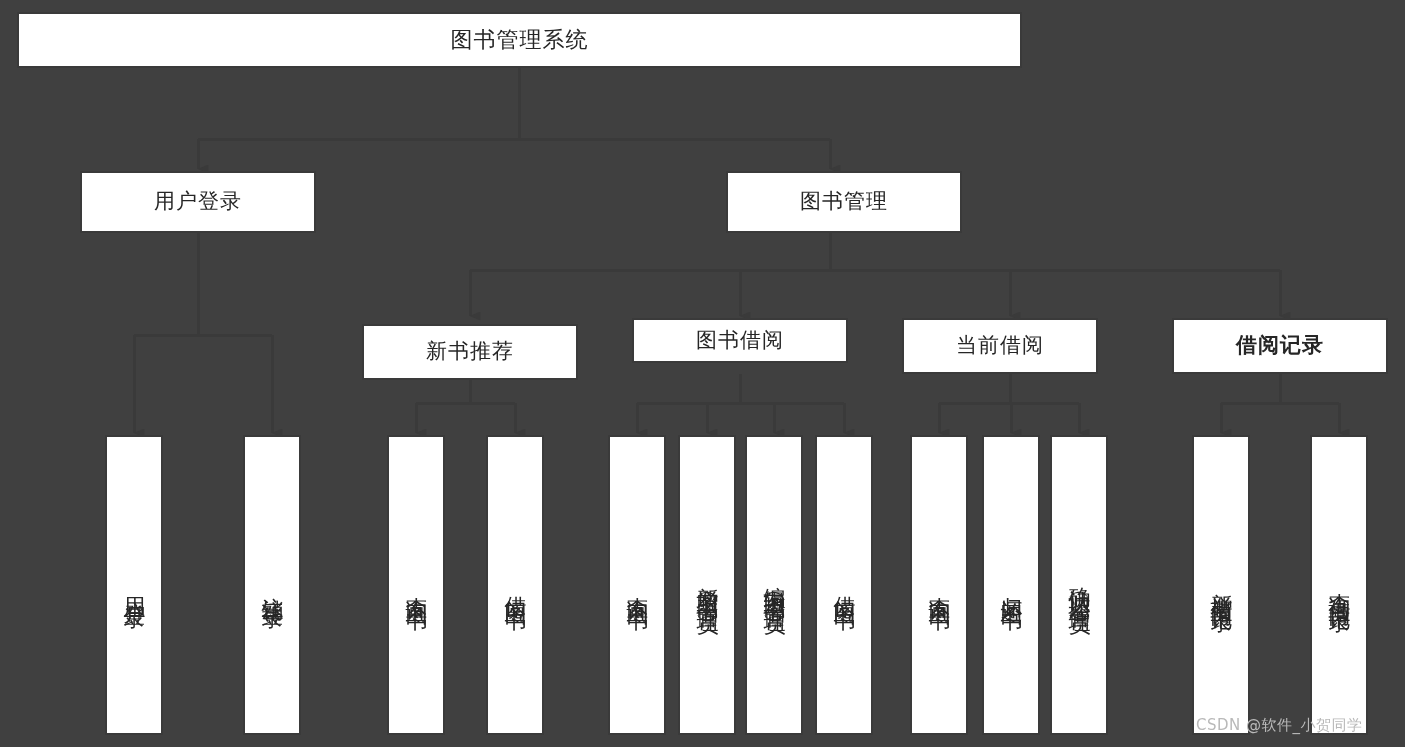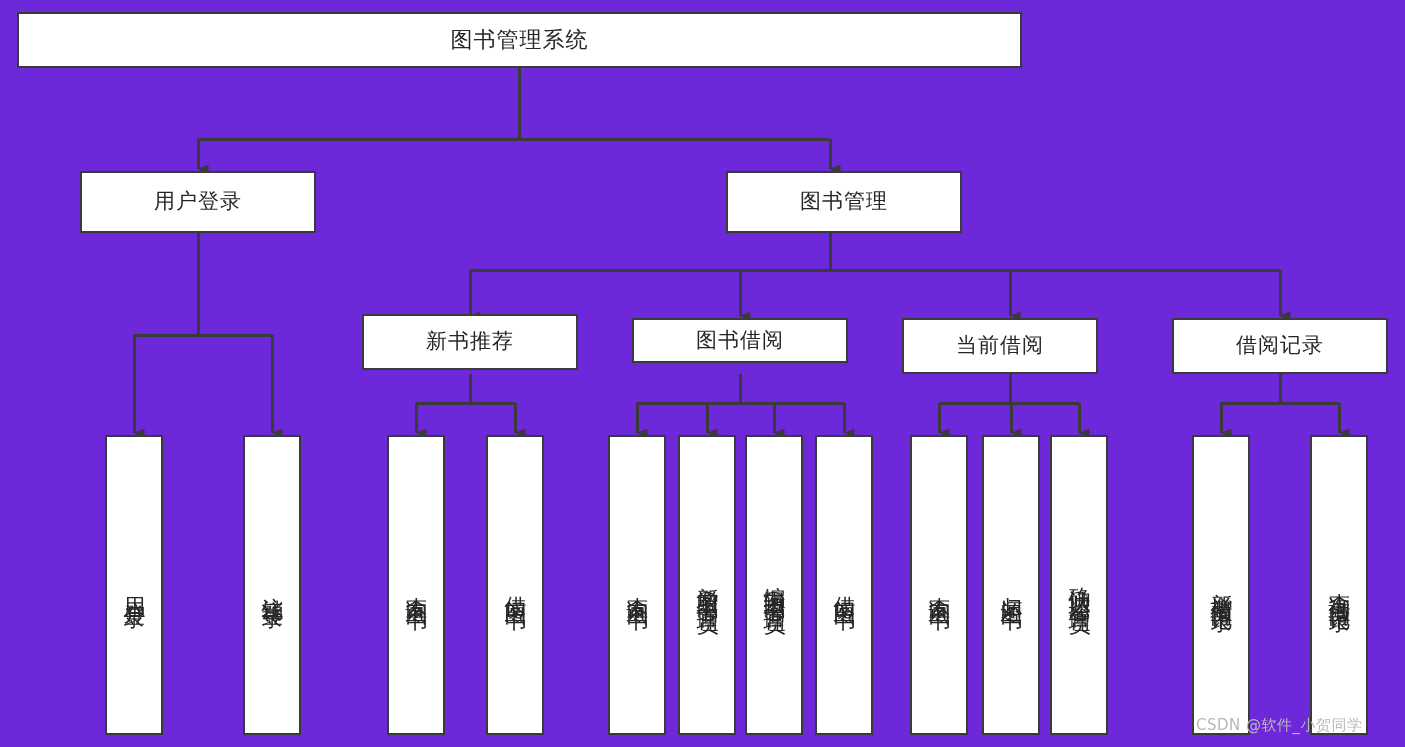--- a/index.html
+++ b/index.html
@@ -5,21 +5,21 @@
 <style>
   html, body {
     margin: 0;
     padding: 0;
     background: #ffffff;
   }
   #diagram-root {
     position: relative;
     width: 1405px;
     height: 747px;
-    background: #6d28d9;
+    background: #404040;
     font-family: "DejaVu Sans", "Liberation Sans", sans-serif;
     overflow: hidden;
   }
   #connector-layer {
     position: absolute;
     left: 0;
     top: 0;
     width: 1405px;
     height: 747px;
     pointer-events: none;
@@ -129,30 +129,30 @@
     <span class="node-label">图书管理系统</span>
   </div>
 
   <div class="node node-h" style="left:80px; top:171px; width:236px; height:62px;">
     <span class="node-label">用户登录</span>
   </div>
   <div class="node node-h" style="left:712px; top:171px; width:236px; height:62px;margin-left:14px;">
     <span class="node-label">图书管理</span>
   </div>
 
-  <div class="node node-h" style="left:362px; top:314px; width:216px; height:56px;">
+  <div class="node node-h" style="left:362px; top:324px; width:216px; height:56px;">
     <span class="node-label">新书推荐</span>
   </div>
   <div class="node node-h" style="left:632px; top:318px; width:216px; height:45px;">
     <span class="node-label">图书借阅</span>
   </div>
   <div class="node node-h" style="left:902px; top:318px; width:196px; height:56px;">
     <span class="node-label">当前借阅</span>
   </div>
-  <div class="node node-h" style="left:1172px; top:318px; width:216px; height:56px;">
+  <div class="node node-h" style="left:1172px; top:318px; width:216px; height:56px;font-weight:bold;">
     <span class="node-label">借阅记录</span>
   </div>
 
   <div class="node node-v" style="left:105px; top:435px; width:58px; height:300px;">
     <span class="node-label">用户登录</span>
   </div>
   <div class="node node-v" style="left:243px; top:435px; width:58px; height:300px;">
     <span class="node-label">注销登录</span>
   </div>
   <div class="node node-v" style="left:387px; top:435px; width:58px; height:300px;">

